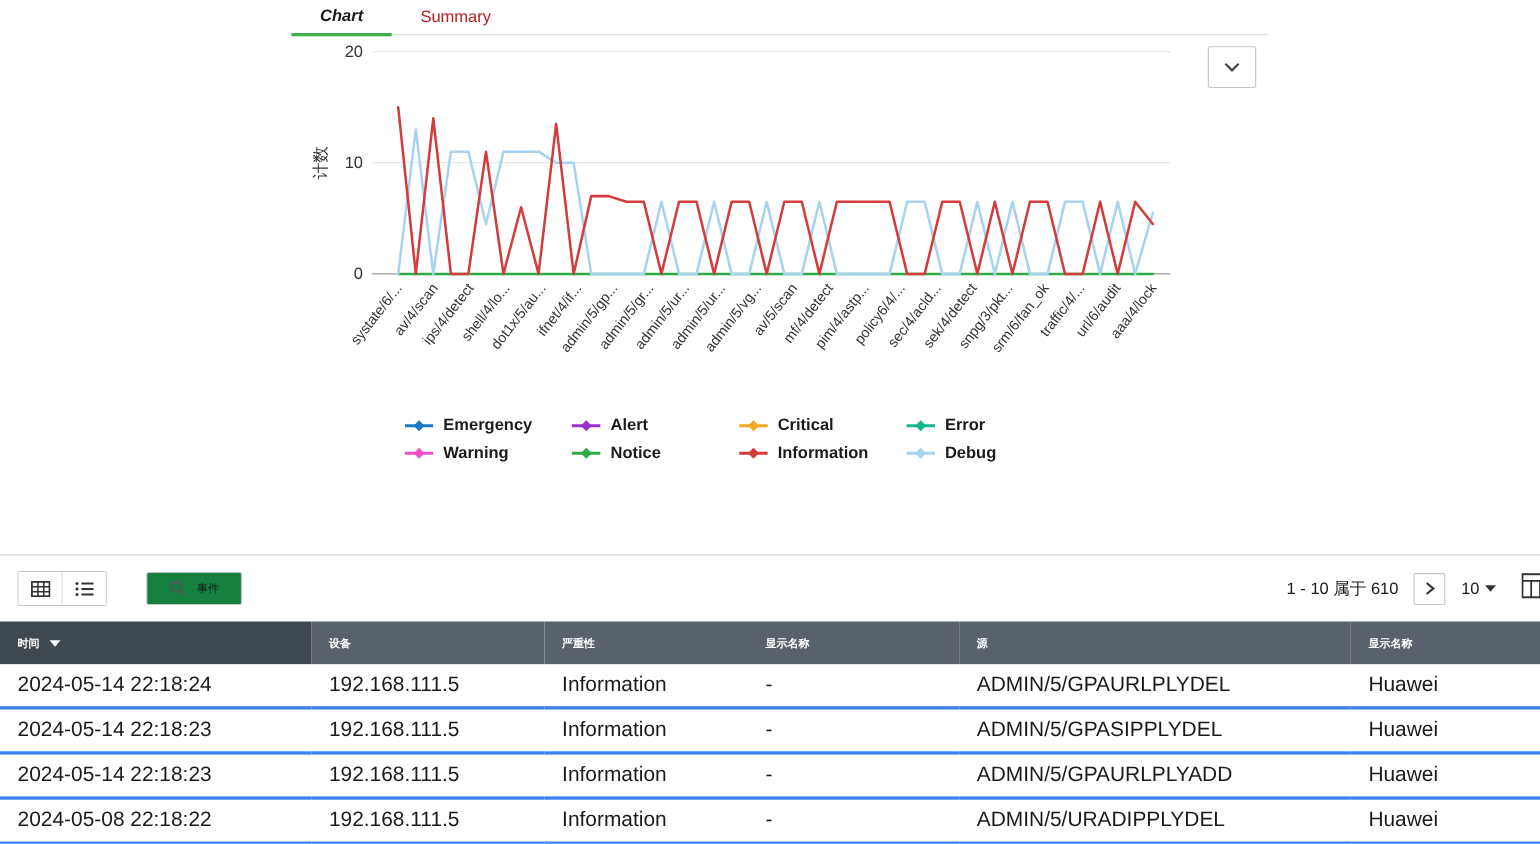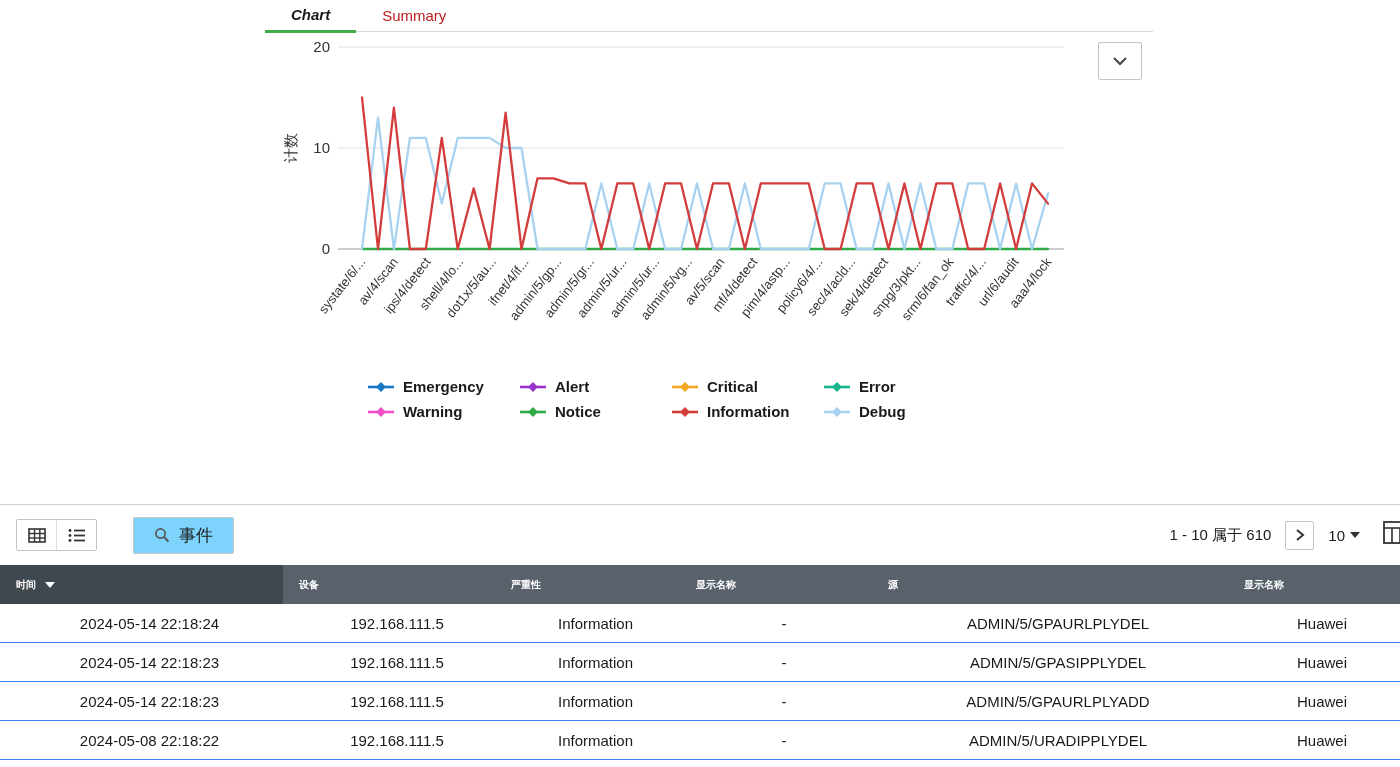--- a/index.html
+++ b/index.html
@@ -22,33 +22,33 @@
   
   .legend{margin:16px 0 0 368px;display:grid;grid-template-columns:repeat(4,152px);row-gap:8px;}
   .legend-item{display:flex;align-items:center;gap:9px;font-size:15px;font-weight:bold;color:#1a1a1a;cursor:pointer;}
 
   
   .section-divider{margin-top:84px;border-top:1px solid #cfcfcf;}
   .toolbar{height:60px;display:flex;align-items:center;padding-left:16px;position:relative;}
   .view-group{display:flex;border:1px solid #c4c4c4;border-radius:2px;background:#fff;}
   .icon-btn{width:39px;height:30px;display:flex;align-items:center;justify-content:center;cursor:pointer;background:#fff;}
   .icon-btn + .icon-btn{border-left:1px solid #e0e0e0;}
-  .events-btn{margin-left:36px;display:flex;align-items:center;gap:9px;border:1px solid #c4c4c4;border-radius:2px;background:#7dd3fc;padding:6px 20px;font-size:17px;color:#1a1a1a;cursor:pointer;}
+  .events-btn{margin-left:36px;display:flex;align-items:center;gap:9px;border:1px solid #c4c4c4;border-radius:2px;background:#15803d;padding:6px 20px;font-size:10px;color:#1a1a1a;cursor:pointer;}
   .toolbar-right{margin-left:auto;display:flex;align-items:center;gap:14px;padding-right:40px;}
   .pagination-text{font-size:15px;}
   .next-btn{width:27px;height:27px;border:1px solid #c4c4c4;border-radius:2px;background:#fff;display:flex;align-items:center;justify-content:center;cursor:pointer;}
   .page-size{display:flex;align-items:center;gap:5px;font-size:15px;cursor:pointer;}
   .caret-down{width:0;height:0;border-left:5px solid transparent;border-right:5px solid transparent;border-top:6px solid #333;}
   .edge-icon{position:absolute;right:0;top:16px;width:17px;height:26px;overflow:hidden;cursor:pointer;}
 
   
   table.events{width:1400px;border-collapse:collapse;table-layout:fixed;}
   table.events th{background:#59626b;color:#fff;font-size:10px;font-weight:bold;text-align:left;height:39px;padding:0 0 0 16px;cursor:pointer;}
   table.events th.first{background:#40484f;}
-  table.events td{font-size:15px;color:#1a1a1a;height:38px;padding:0 0 0 16px;border-bottom:1px solid #3b82f6;background:#fff;text-align:center;}
+  table.events td{font-size:19px;color:#1a1a1a;height:38px;padding:0 0 0 16px;border-bottom:3px solid #3b82f6;background:#fff;}
   .sort-caret{display:inline-block;width:0;height:0;border-left:5px solid transparent;border-right:5px solid transparent;border-top:6px solid #fff;margin-left:9px;vertical-align:middle;}
 </style>
 </head>
 <body>
 
 <div class="tabs-row">
   <div class="tab active">Chart</div>
   <div class="tab">Summary</div>
 </div>
 

